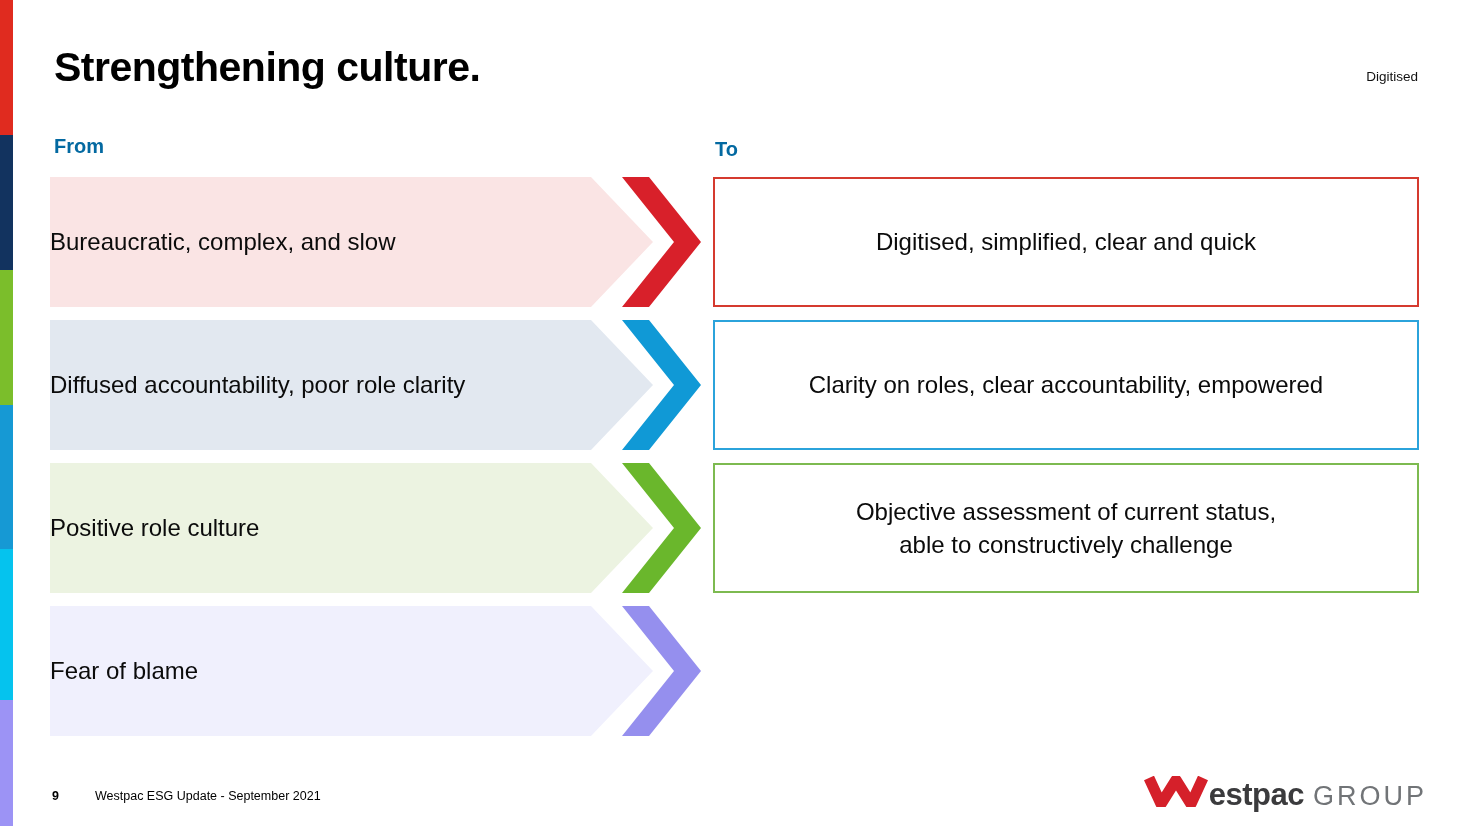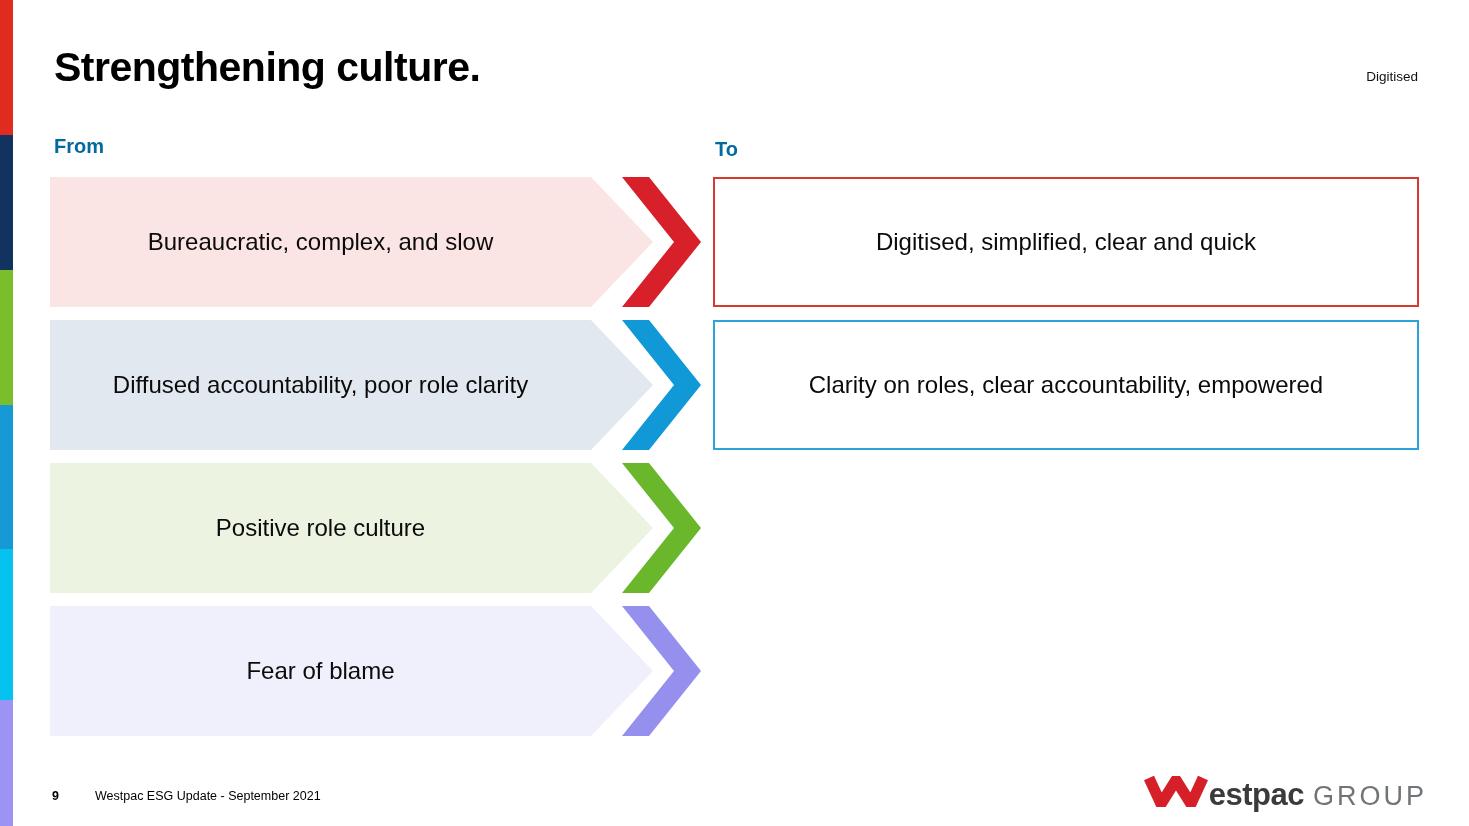--- a/index.html
+++ b/index.html
@@ -10,21 +10,21 @@
   .edge-stripe{position:absolute;left:0;top:0;width:13px;height:826px;display:flex;flex-direction:column;}
   .slide-title{position:absolute;left:54px;top:44px;font-size:41px;font-weight:bold;letter-spacing:-0.5px;color:#000;}
   .corner-tag{position:absolute;right:51px;top:69px;font-size:13.5px;color:#111;}
   .col-label{position:absolute;font-size:20px;font-weight:bold;color:#0369a1;}
   .col-label.from{left:54px;top:135px;}
   .col-label.to{left:715px;top:138px;}
   .row{position:absolute;left:0;width:1469px;height:130px;}
   .arrow{
     position:absolute;left:50px;top:0;width:603px;height:130px;box-sizing:border-box;
     clip-path:polygon(0 0, calc(100% - 62px) 0, 100% 50%, calc(100% - 62px) 100%, 0 100%);
-    display:flex;align-items:center;justify-content:center;padding-right:62px;
+    display:flex;align-items:center;justify-content:flex-start;padding-right:62px;
     font-size:24px;color:#0b0b0b;text-align:center;
   }
   .chevron{position:absolute;left:622px;top:0;width:80px;height:130px;}
   .tobox{
     position:absolute;left:713px;top:0;width:706px;height:130px;box-sizing:border-box;
     border:2px solid #c4b5fd;background:#fff;
     display:flex;align-items:center;justify-content:center;text-align:center;
     font-size:24px;color:#0b0b0b;white-space:pre-line;line-height:1.38;
   }
   .footer-page{position:absolute;left:52px;top:789px;font-size:12.5px;font-weight:bold;}
@@ -76,20 +76,24 @@
   </div>
 </div>
 
 <div class="row" style="top:463px;">
   <div class="arrow" style="background: rgb(236, 243, 225);">
     <span>Positive role culture</span>
   </div>
   <svg class="chevron" viewBox="0 0 80 130" preserveAspectRatio="none">
     <polygon points="0,0 27,0 79,65 27,130 0,130 52,65" fill="#6AB72C"></polygon>
   </svg>
+  <div class="tobox" style="border-color: rgb(125, 186, 80);">
+    <span>Objective assessment of current status,
+able to constructively challenge</span>
+  </div>
 </div>
 
 <div class="row" style="top:606px;">
   <div class="arrow" style="background: rgb(240, 240, 253);">
     <span>Fear of blame</span>
   </div>
   <svg class="chevron" viewBox="0 0 80 130" preserveAspectRatio="none">
     <polygon points="0,0 27,0 79,65 27,130 0,130 52,65" fill="#958FEE"></polygon>
   </svg>
 </div>

